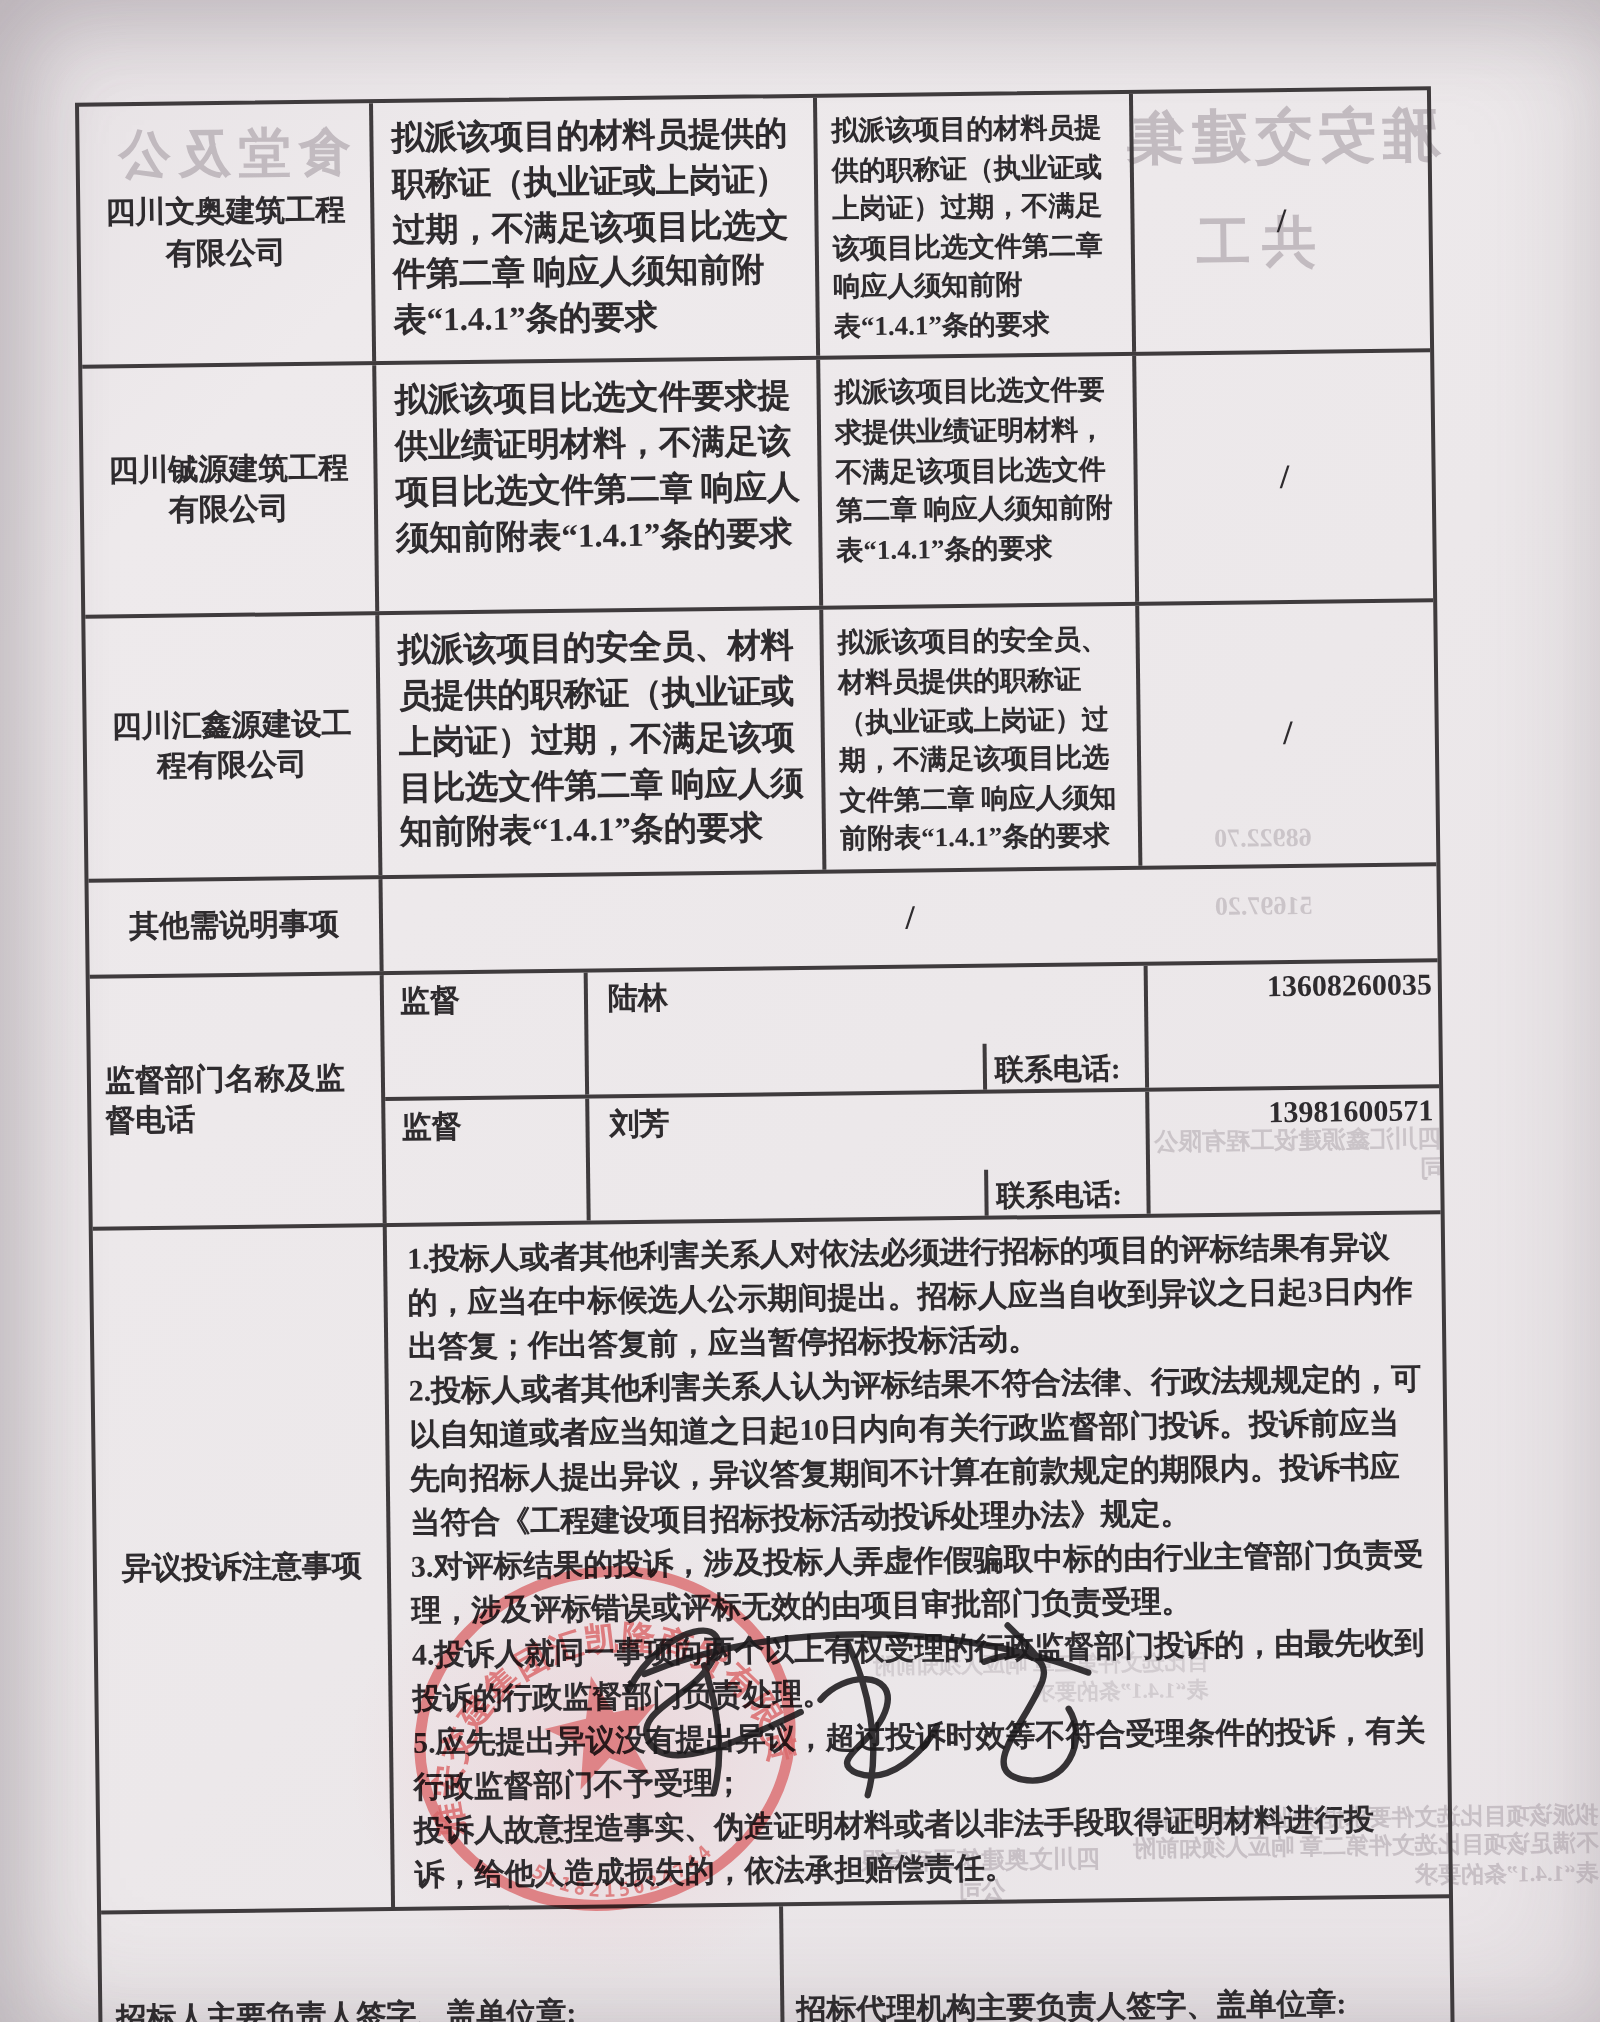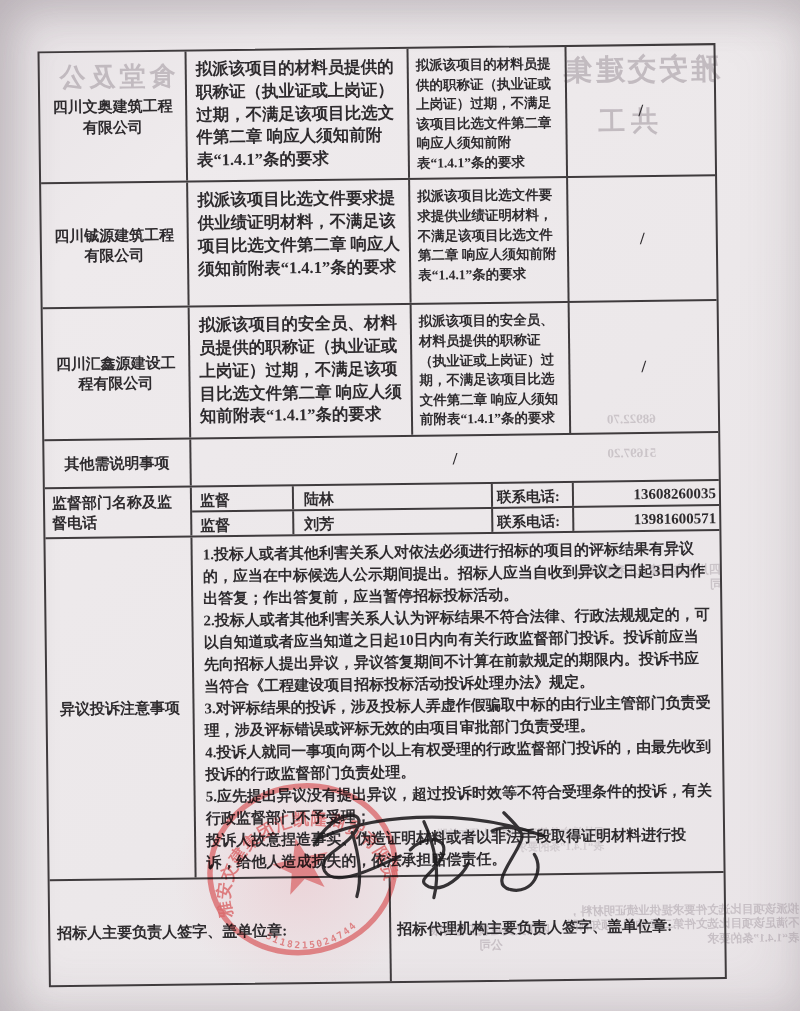--- a/index.html
+++ b/index.html
@@ -51,21 +51,21 @@
   .h-r3{min-height:122px;}
   .h-r4{min-height:46px;}
   .h-sub{height:30px;}
   .h-r6{min-height:300px;}
   .h-r7{min-height:104px;}
   .sup-wrap{flex:1;display:flex;flex-direction:column;}
   .sup-row{display:flex;flex:1;}
   .sup-row + .sup-row{border-top:2px solid #3f3b3d;}
   .c-role{width:100px;font-size:15px;font-weight:600;padding:4px 0 0 8px;box-sizing:border-box;}
   .c-name{width:199px;font-size:15px;font-weight:600;padding:4px 0 0 10px;box-sizing:border-box;border-left:2px solid #3f3b3d;}
-  .c-phl{width:81px;font-size:14.5px;font-weight:600;padding:4px 0 0 4px;box-sizing:border-box;border-left:2px solid #3f3b3d;}
+  .c-phl{width:81px;font-size:14.5px;font-weight:600;padding:4px 0 0 4px;box-sizing:border-box;border-left:2px solid #3f3b3d;margin-top:38px;}
   .c-phn{flex:1;font-size:15px;font-weight:600;text-align:right;padding:4px 3px 0 0;box-sizing:border-box;border-left:2px solid #3f3b3d;}
   .c-objection{flex:1;font-size:15px;font-weight:600;line-height:1.47;padding:6px 10px 4px 10px;white-space:pre-wrap;}
   .c-sign-left{width:339px;display:flex;align-items:center;font-size:15px;font-weight:600;padding-left:7px;box-sizing:border-box;}
   .c-sign-right{flex:1;display:flex;align-items:center;font-size:15px;font-weight:600;padding-left:6px;box-sizing:border-box;}
 
   .seal{position:absolute;left:192px;top:772px;width:212px;height:192px;mix-blend-mode:multiply;opacity:.88;}
   .signature{position:absolute;left:288px;top:792px;width:280px;height:130px;}
 </style>
 </head>
 <body>

